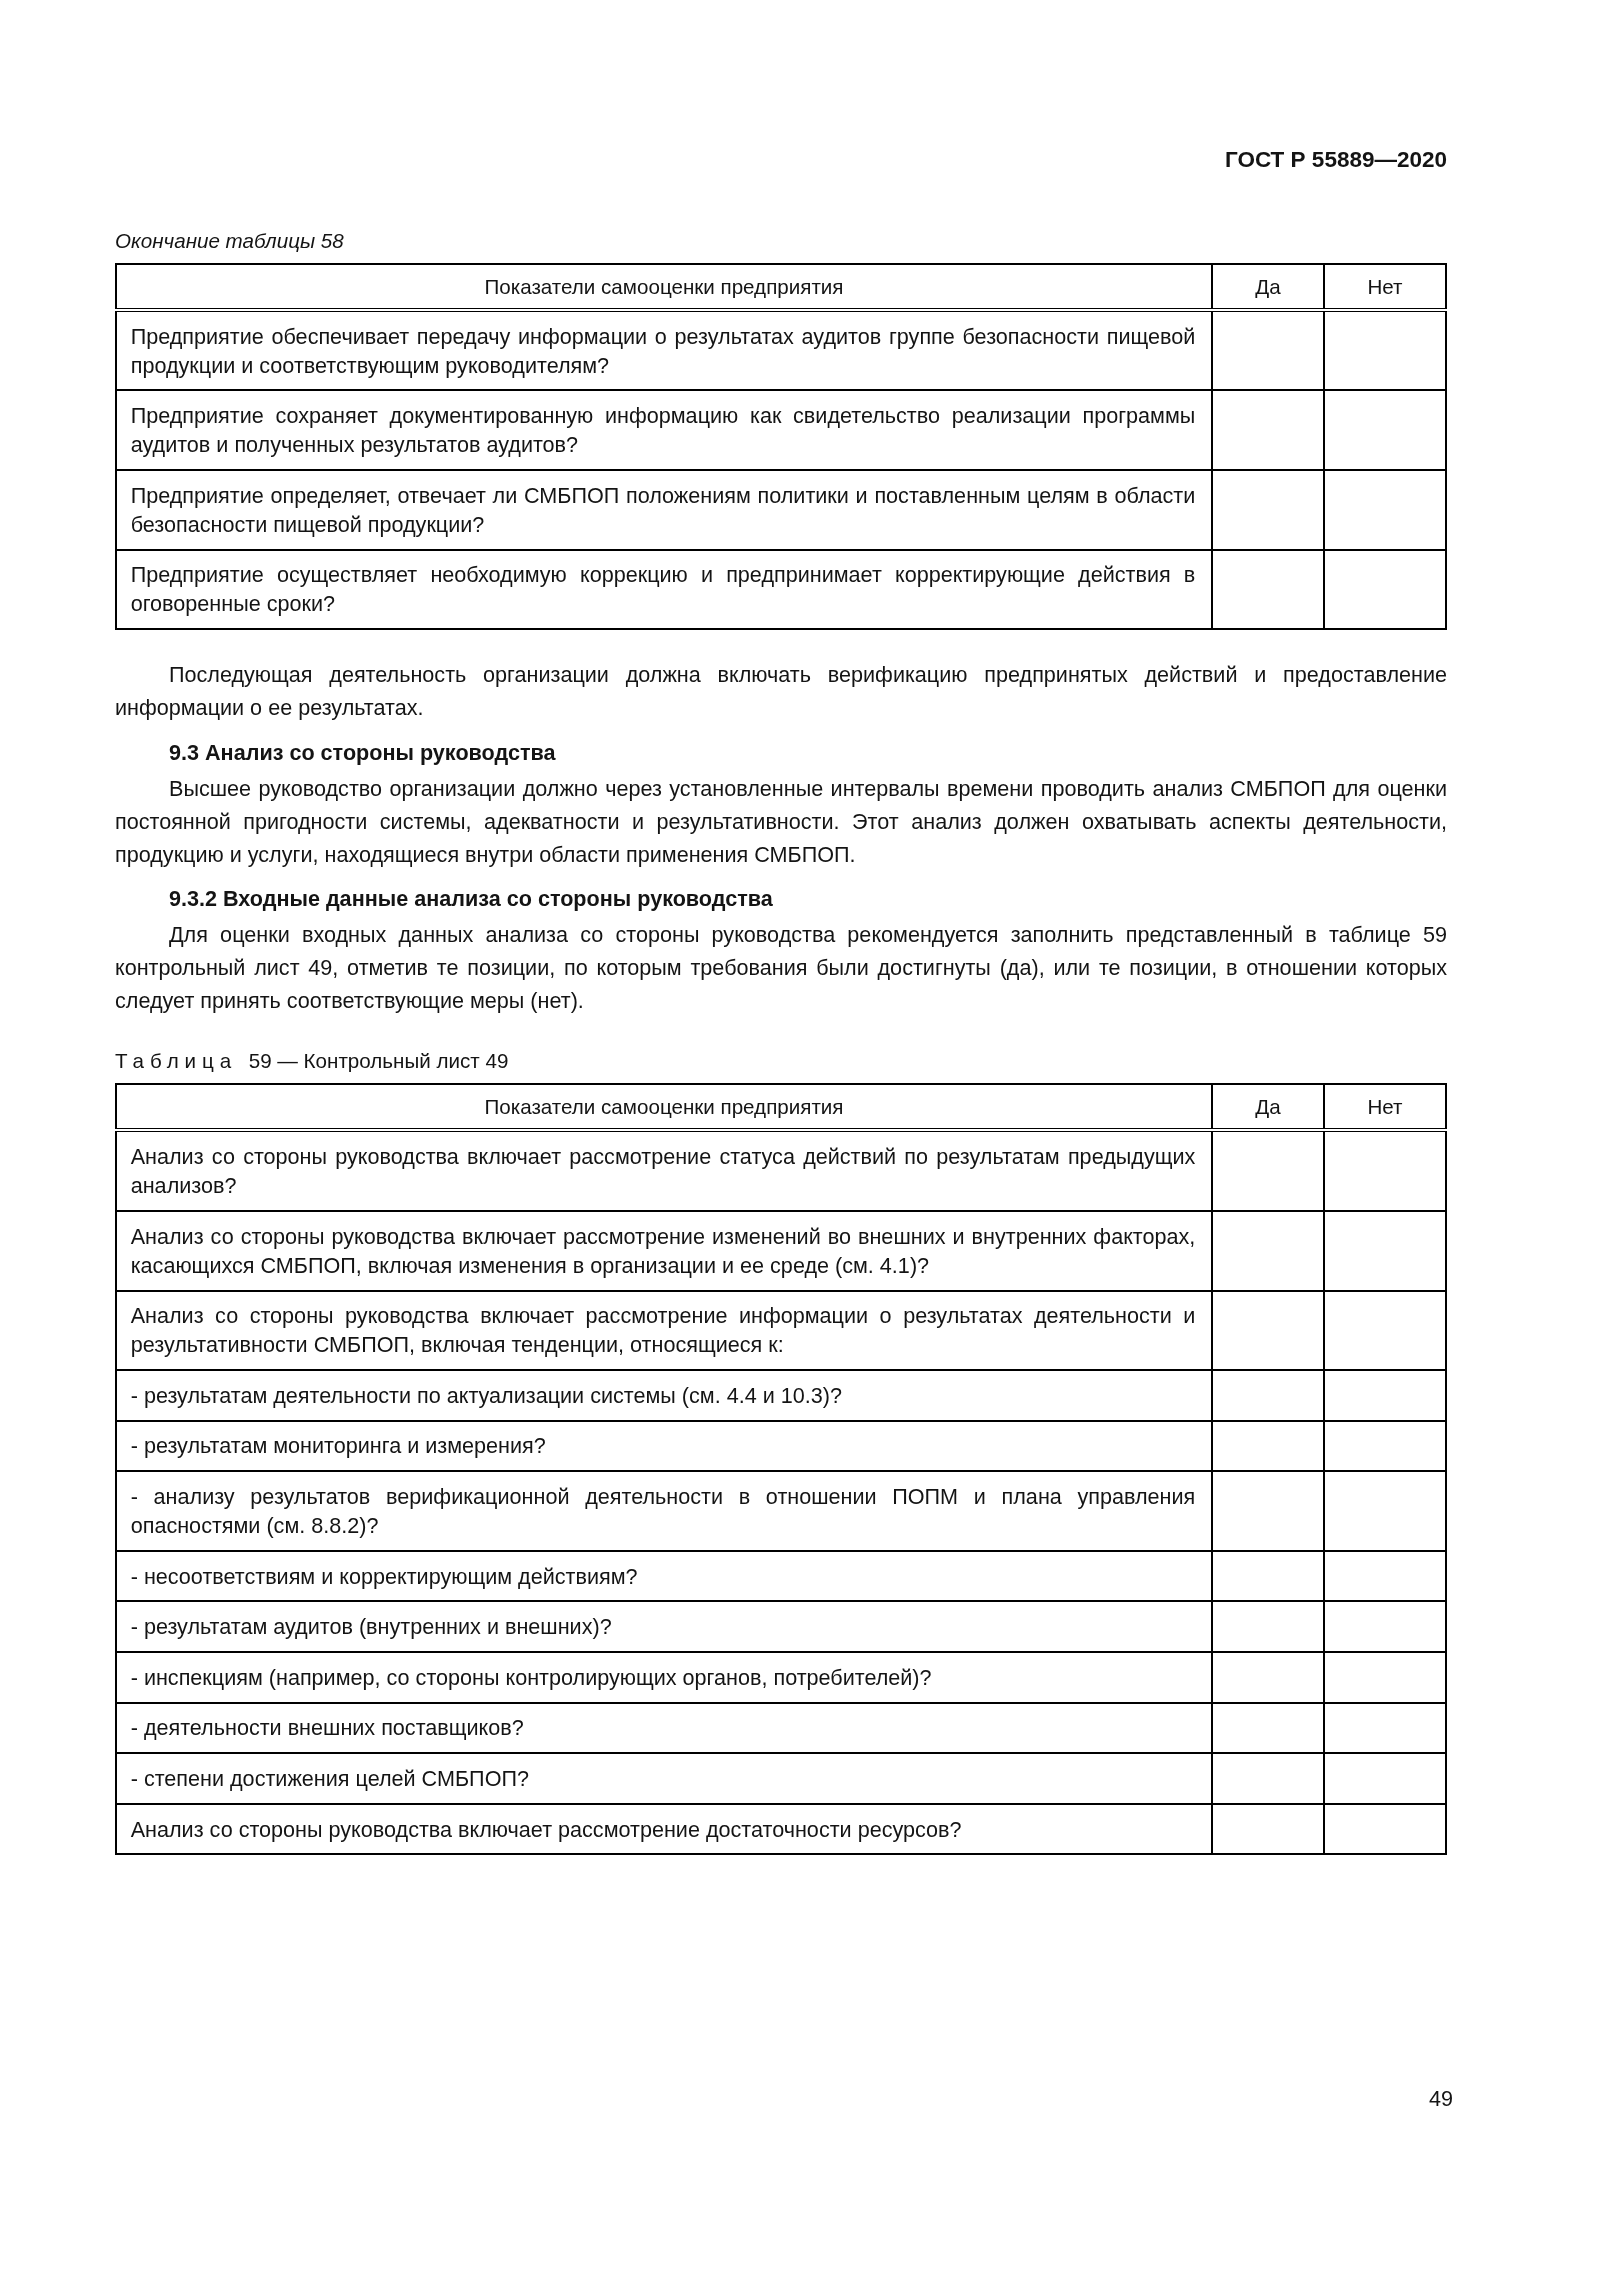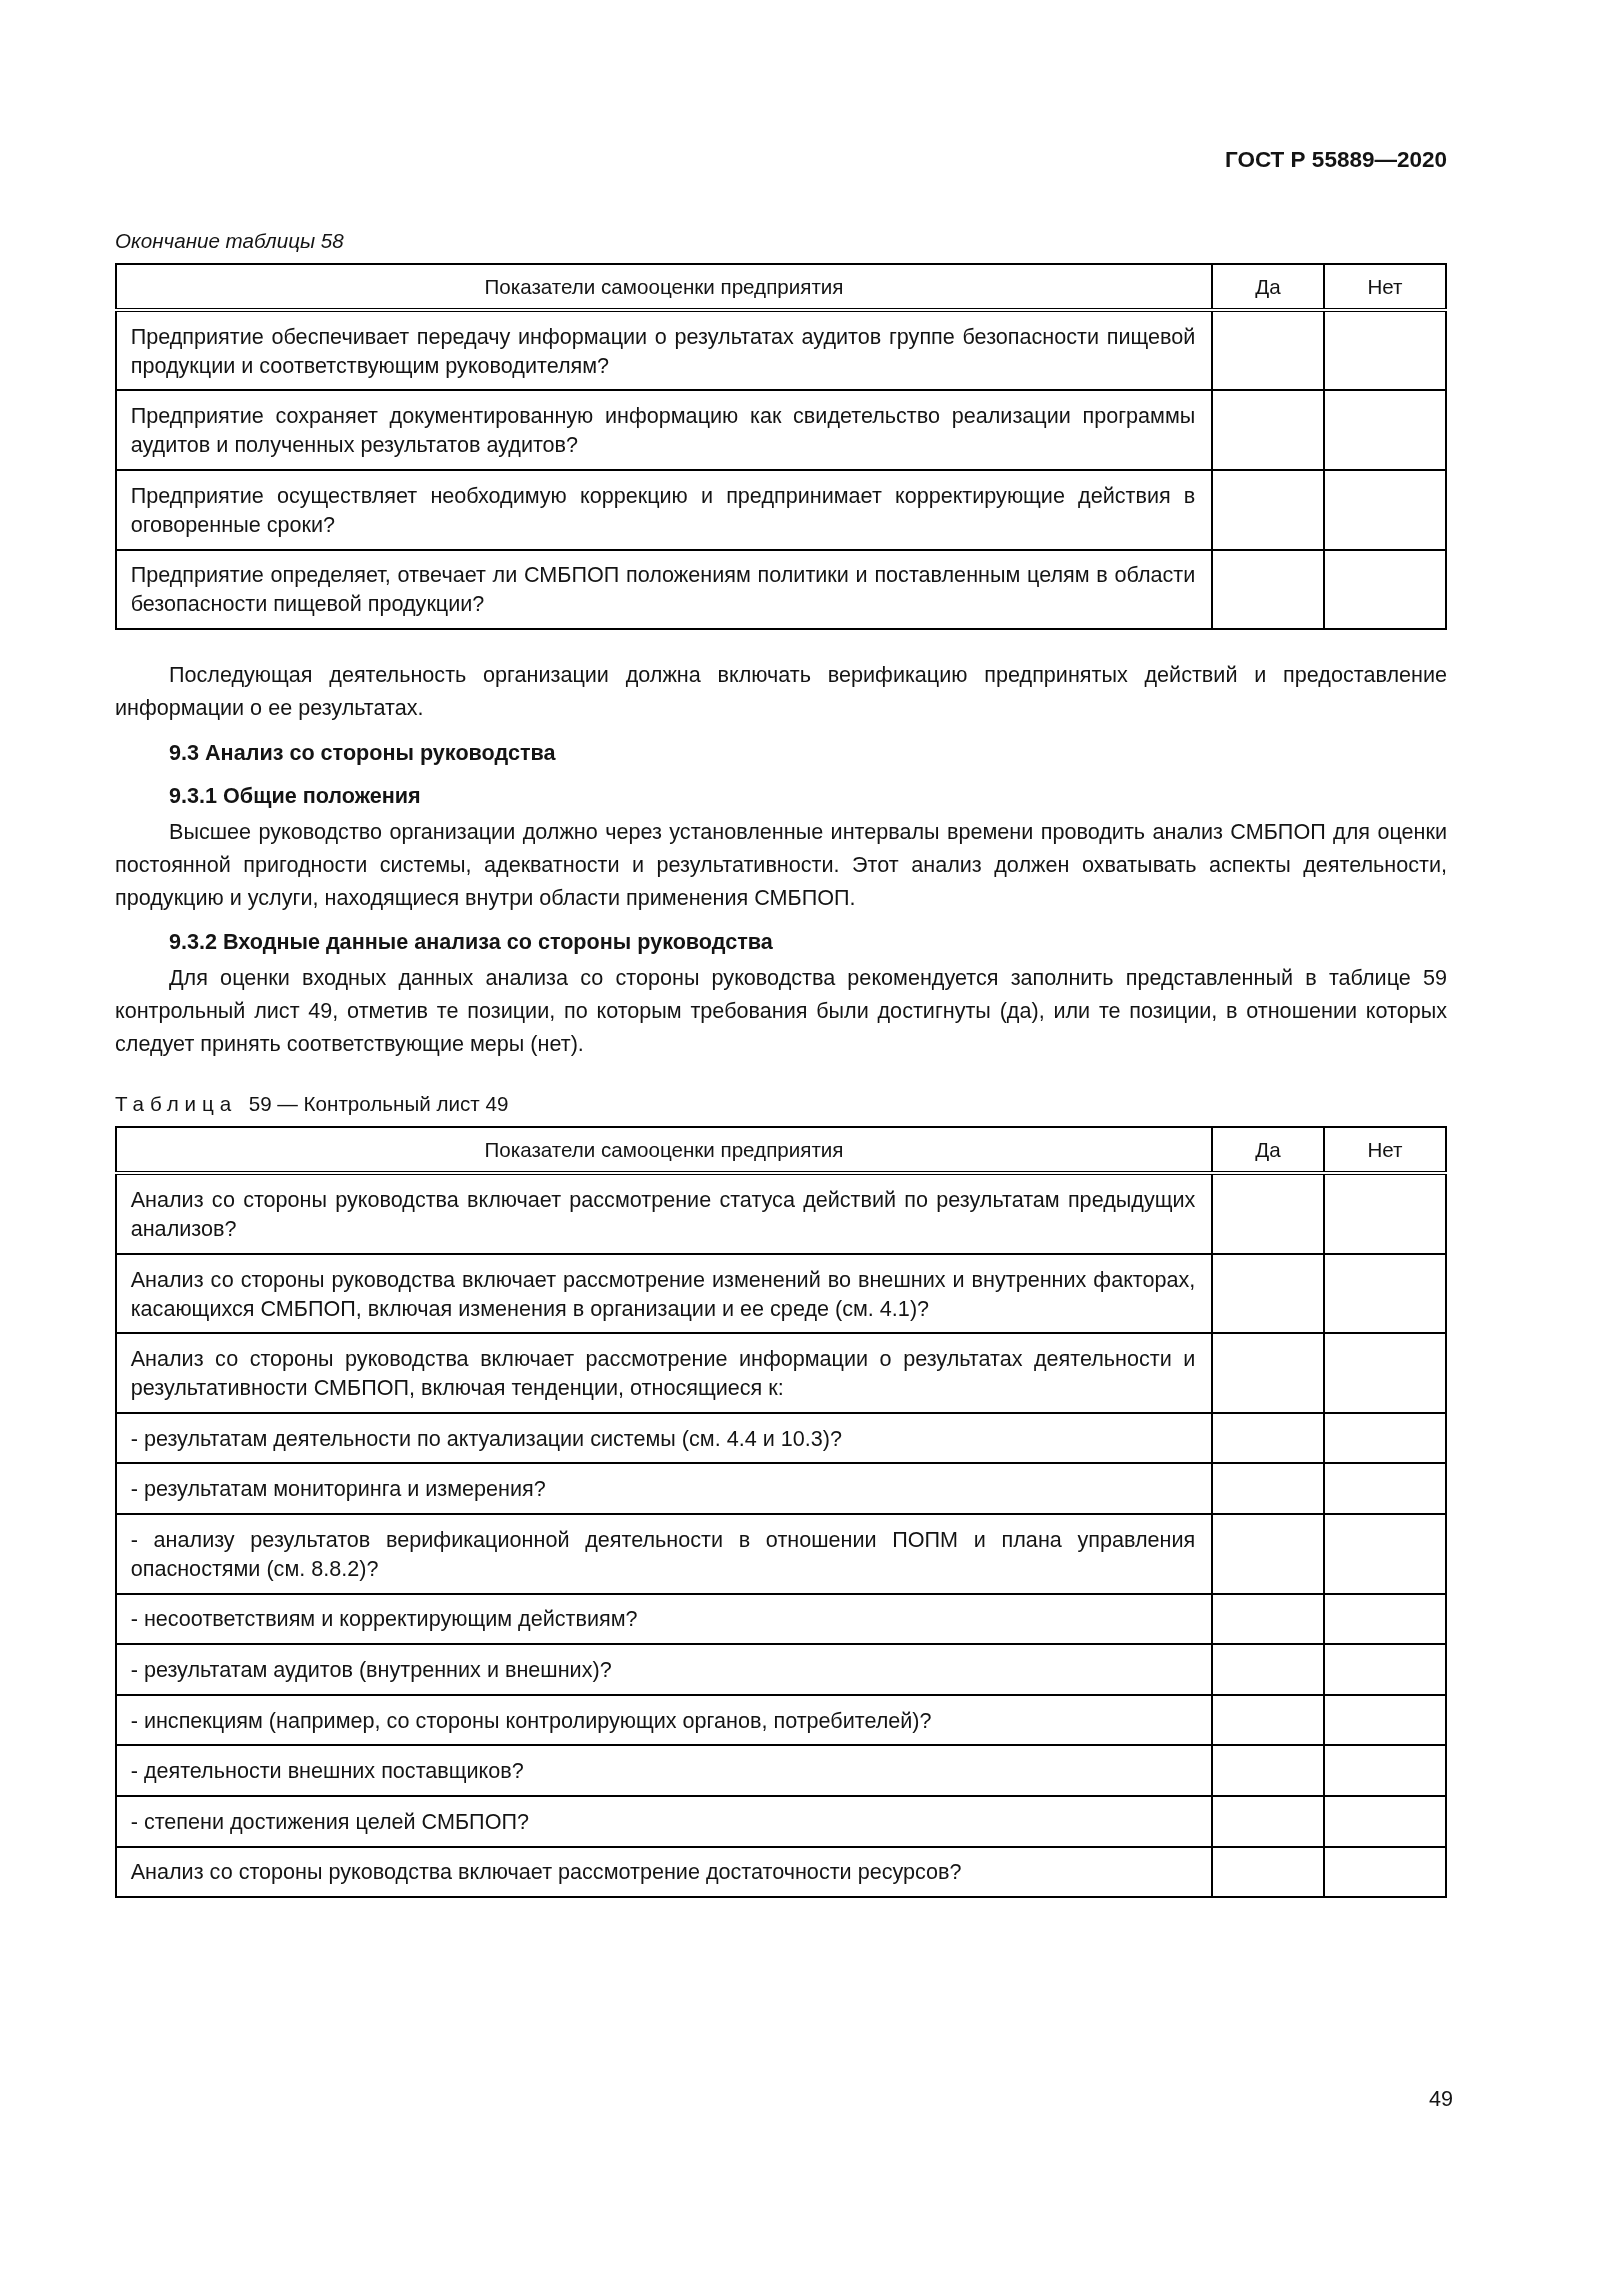--- a/index.html
+++ b/index.html
@@ -119,37 +119,36 @@
             <td class="cell-text">Предприятие обеспечивает передачу информации о результатах аудитов группе безопасности пищевой продукции и соответствующим руководителям?</td>
             <td class="cell-mark"></td>
             <td class="cell-mark"></td>
           </tr>
           <tr>
             <td class="cell-text">Предприятие сохраняет документированную информацию как свидетельство реализации программы аудитов и полученных результатов аудитов?</td>
             <td class="cell-mark"></td>
             <td class="cell-mark"></td>
           </tr>
           <tr>
+            <td class="cell-text">Предприятие определяет, отвечает ли СМБПОП положениям политики и поставленным целям в области безопасности пищевой продукции?</td>
+            <td class="cell-mark"></td>
+            <td class="cell-mark"></td>
+          </tr>
+          <tr>
             <td class="cell-text">Предприятие осуществляет необходимую коррекцию и предпринимает корректирующие действия в оговоренные сроки?</td>
-            <td class="cell-mark"></td>
-            <td class="cell-mark"></td>
-          </tr>
-          <tr>
-            <td class="cell-text">Предприятие определяет, отвечает ли СМБПОП положениям политики и поставленным целям в области безопасности пищевой продукции?</td>
             <td class="cell-mark"></td>
             <td class="cell-mark"></td>
           </tr>
         </tbody>
     </table>
 
     <p class="para para-after-table">Последующая деятельность организации должна включать верификацию предпринятых действий и предоставление информации о ее результатах.</p>
 
     <p class="heading">9.3 Анализ со стороны руководства</p>
 
-    <p class="heading">9.3.1 Общие положения</p>
 
     <p class="para">Высшее руководство организации должно через установленные интервалы времени проводить анализ СМБПОП для оценки постоянной пригодности системы, адекватности и результативности. Этот анализ должен охватывать аспекты деятельности, продукцию и услуги, находящиеся внутри области применения СМБПОП.</p>
 
     <p class="heading">9.3.2 Входные данные анализа со стороны руководства</p>
 
     <p class="para">Для оценки входных данных анализа со стороны руководства рекомендуется заполнить представленный в таблице 59 контрольный лист 49, отметив те позиции, по которым требования были достигнуты (да), или те позиции, в отношении которых следует принять соответствующие меры (нет).</p>
 
     <p class="table-caption">
       <span class="spaced">Таблица</span>
       <span>59 — Контрольный лист 49</span>

